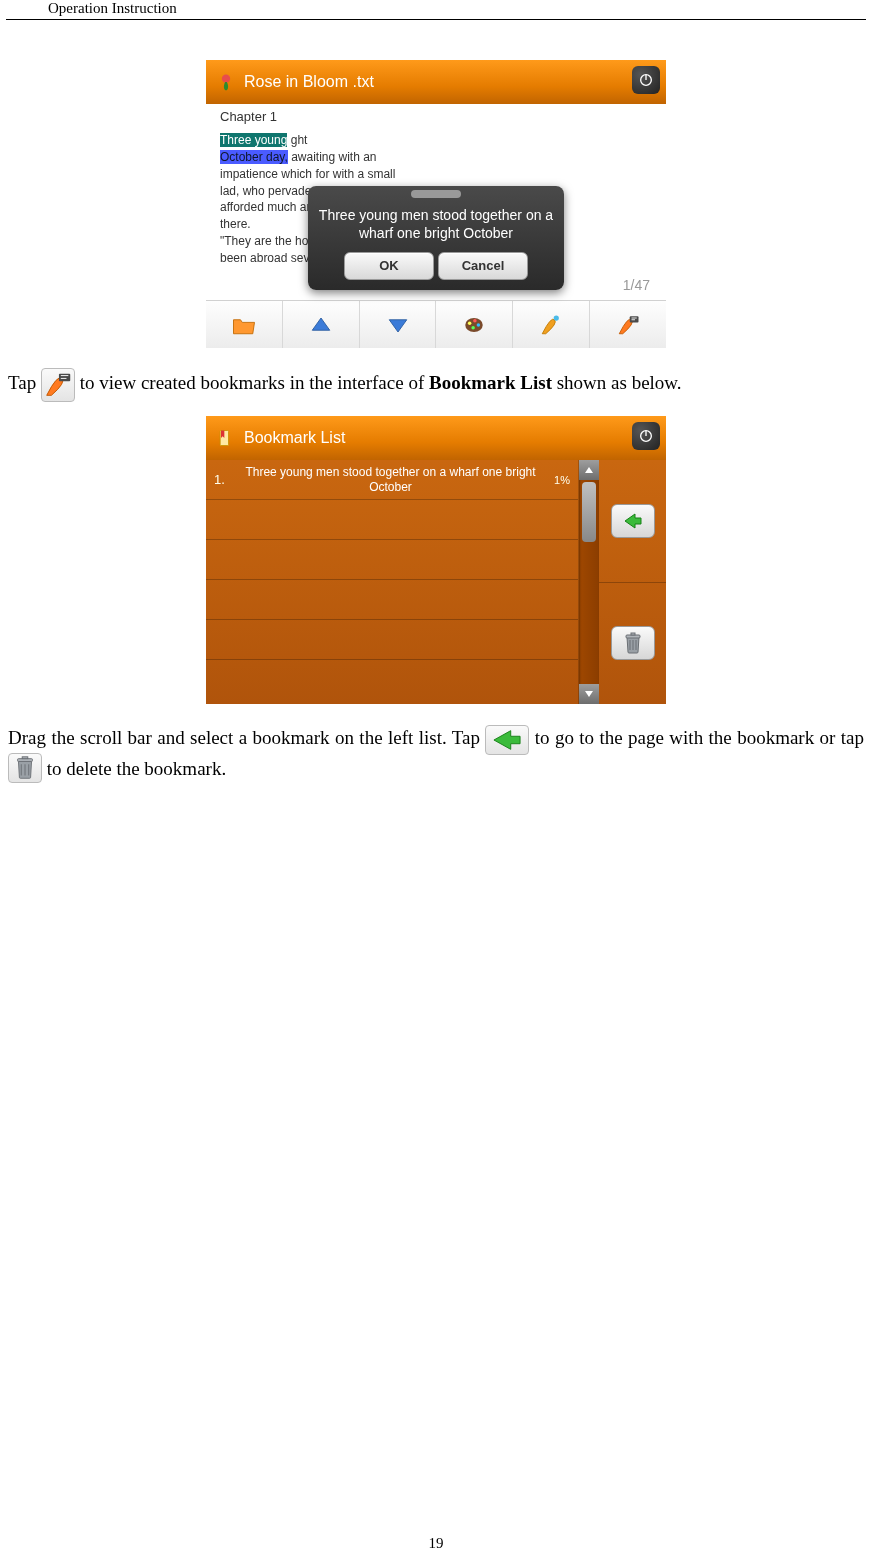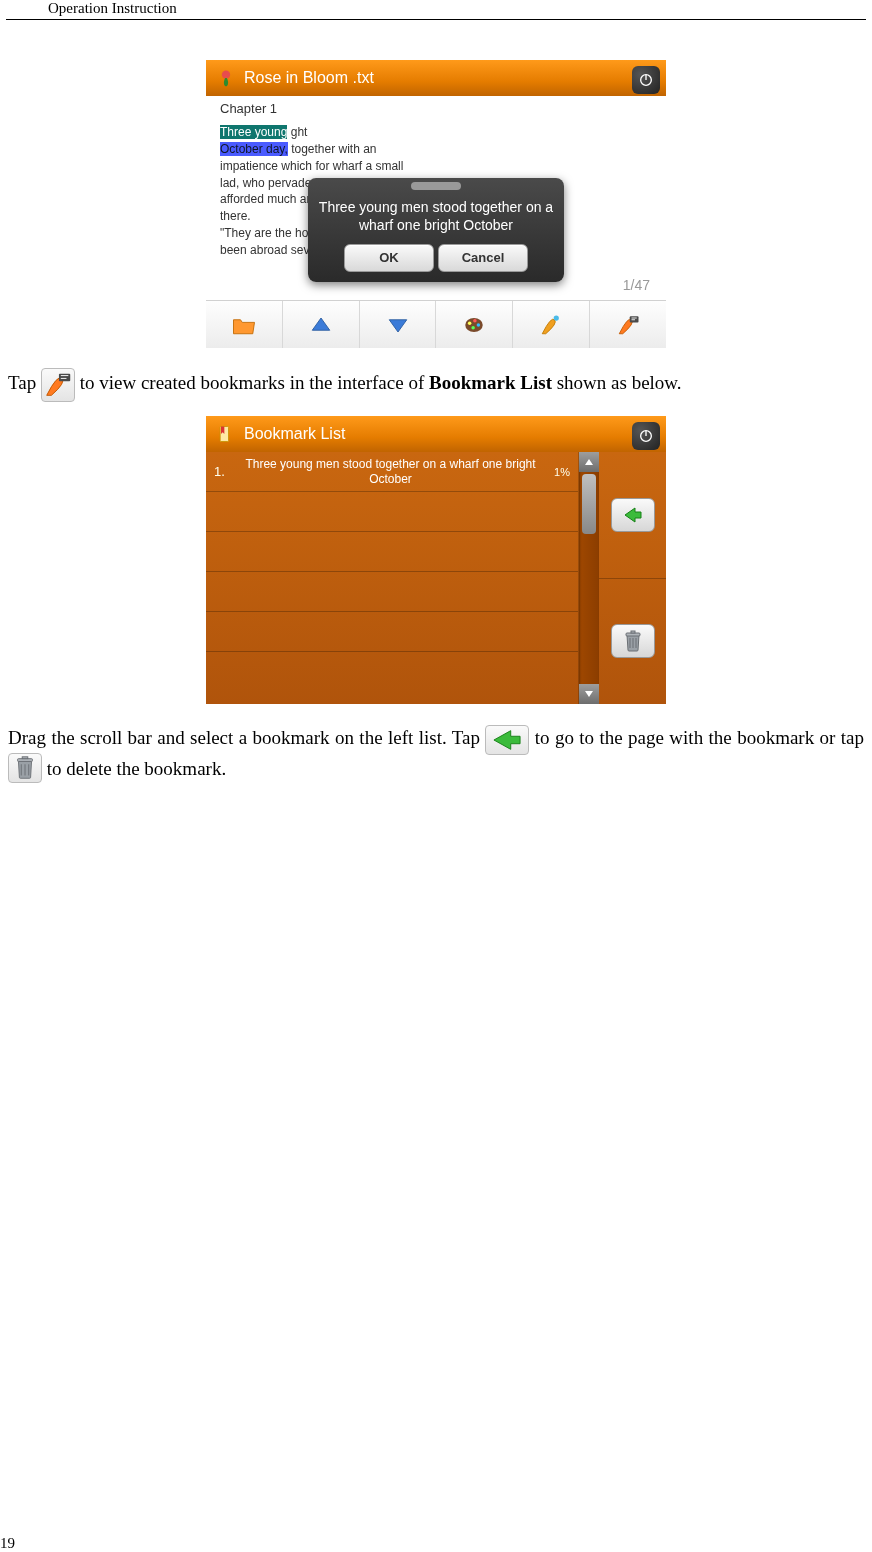--- a/index.html
+++ b/index.html
@@ -41,21 +41,21 @@
   .reader-shot {
     width: 460px;
     height: 288px;
     position: relative;
     background: #fff;
     display: flex;
     flex-direction: column;
     overflow: hidden;
   }
   .orange-title-bar {
-    height: 36px;
+    height: 44px;
     background: linear-gradient(to bottom, #ff9a1a, #e57c00 60%, #c16400);
     display: flex;
     align-items: center;
     padding: 0 10px;
     position: relative;
   }
   .orange-title-bar .rose-icon {
     width: 20px; height: 20px; margin-right: 8px;
   }
   .orange-title-bar .title-text {
@@ -279,21 +279,21 @@
     border: 1px solid #999;
     border-radius: 6px;
     display: flex;
     align-items: center;
     justify-content: center;
   }
   .page-num {
     position: absolute;
     bottom: 0;
     width: 100%;
-    text-align: left;
+    text-align: center;
     font-size: 15px;
   }
 </style>
 </head>
 <body>
 
 <div class="header-title">Operation Instruction</div>
 <div class="hr"></div>
 
 <div class="content">
@@ -311,22 +311,22 @@
         <svg viewBox="0 0 24 24">
             <circle cx="12" cy="12" r="8" fill="none" stroke="#fff" stroke-width="2"></circle>
             <line x1="12" y1="4" x2="12" y2="12" stroke="#fff" stroke-width="2"></line>
           </svg>
       </span>
     </div>
     <div class="reader-body">
       <div class="reader-chapter">Chapter 1</div>
       <div class="reader-text">
         <span class="hl1">Three young</span><span>                                                                 ght</span><br>
-        <span class="hl2">October day,</span><span> together                                                      with an</span><br>
-        <span>impatience which for                                           wharf a small</span><br>
+        <span class="hl2">October day,</span><span> awaiting                                                      with an</span><br>
+        <span>impatience which for                                           with a small</span><br>
         <span>lad, who pervaded the pa                                   o'-the-wisp and</span><br>
         <span>afforded much amusement to                                     assembled</span><br>
         <span>there.</span><br>
         <span>   "They are the                                                       ho has</span><br>
         <span>been abroad several years with her uncle, the doctor,"</span>
       </div>
       <div class="reader-progress">1/47</div>
 
       <div class="dialog">
         <div class="dialog-drag"></div>

